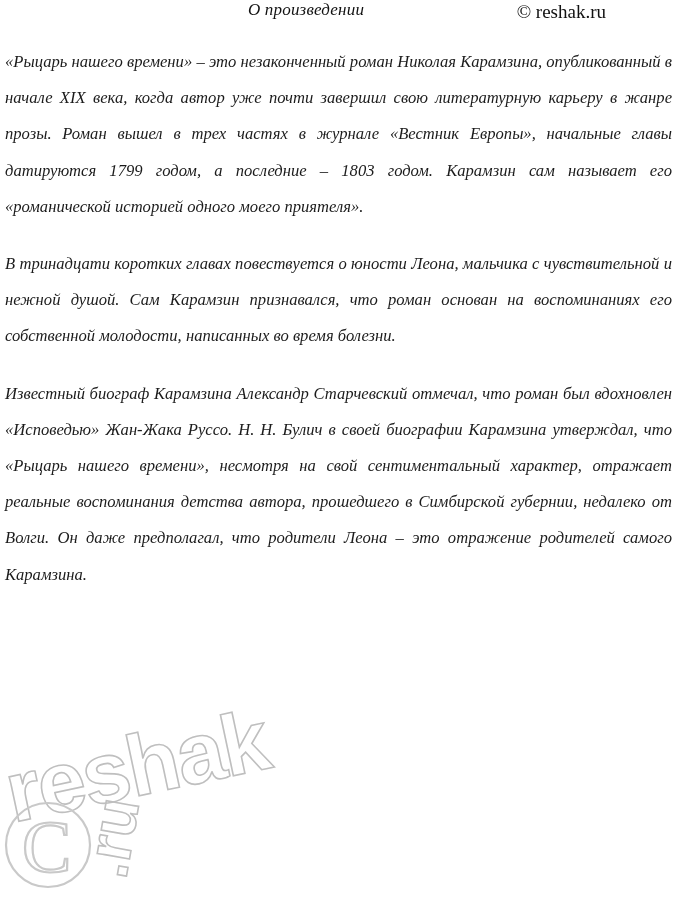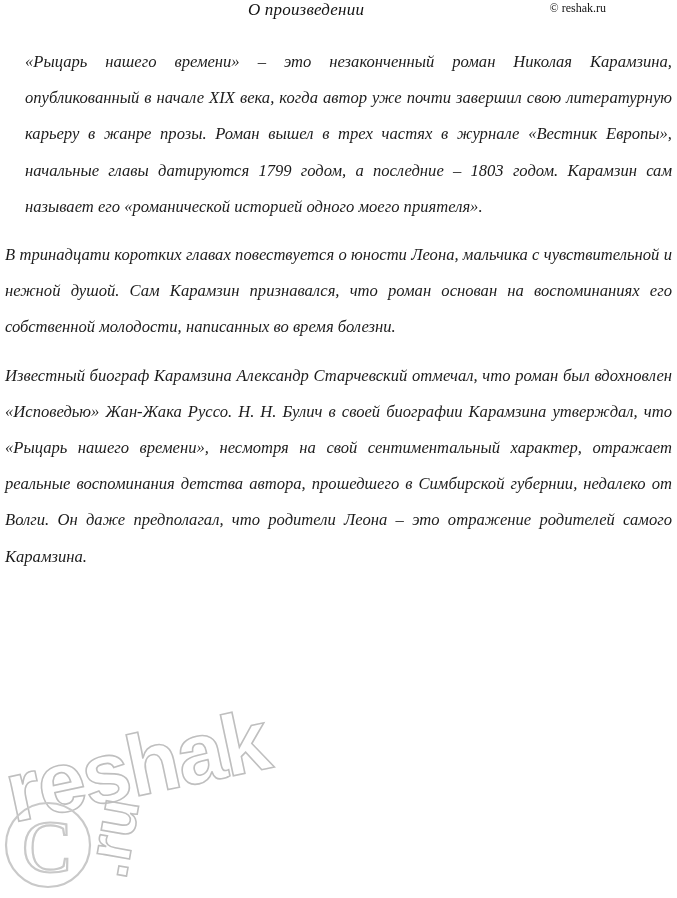--- a/index.html
+++ b/index.html
@@ -43,21 +43,21 @@
     font-size: 17px;
     letter-spacing: 0.2px;
     color: #111111;
     white-space: nowrap;
   }
   .header-copyright {
     position: absolute;
     right: 6px;
     top: 1px;
     font-style: normal;
-    font-size: 12px;
+    font-size: 19px;
     color: #111111;
     white-space: nowrap;
   }
 
   
   .content {
     position: relative;
     margin: 0;
     padding: 0 5px 0 5px;
     z-index: 2;
@@ -65,26 +65,26 @@
   .para {
     font-style: italic;
     font-size: 16.6px;
     line-height: 36.2px;
     text-align: justify;
     text-justify: inter-word;
     margin: 0;
     color: #1b1b1b;
     hyphens: none;
   }
-  .para.gap-large { margin-top: 12px; }
+  .para.gap-large { margin-top: 21px; }
   .para.gap-none  { margin-top: 0px; }
   .para:last-child { margin-bottom: 0; }
 
   
-  #para-0 { margin-top: 14px; margin-left: 20px; }
+  #para-0 { margin-top: 14px; }
 
   
   .watermark {
     position: absolute;
     left: 0;
     top: 0;
     width: 677px;
     height: 898px;
     pointer-events: none;
     z-index: 5;

